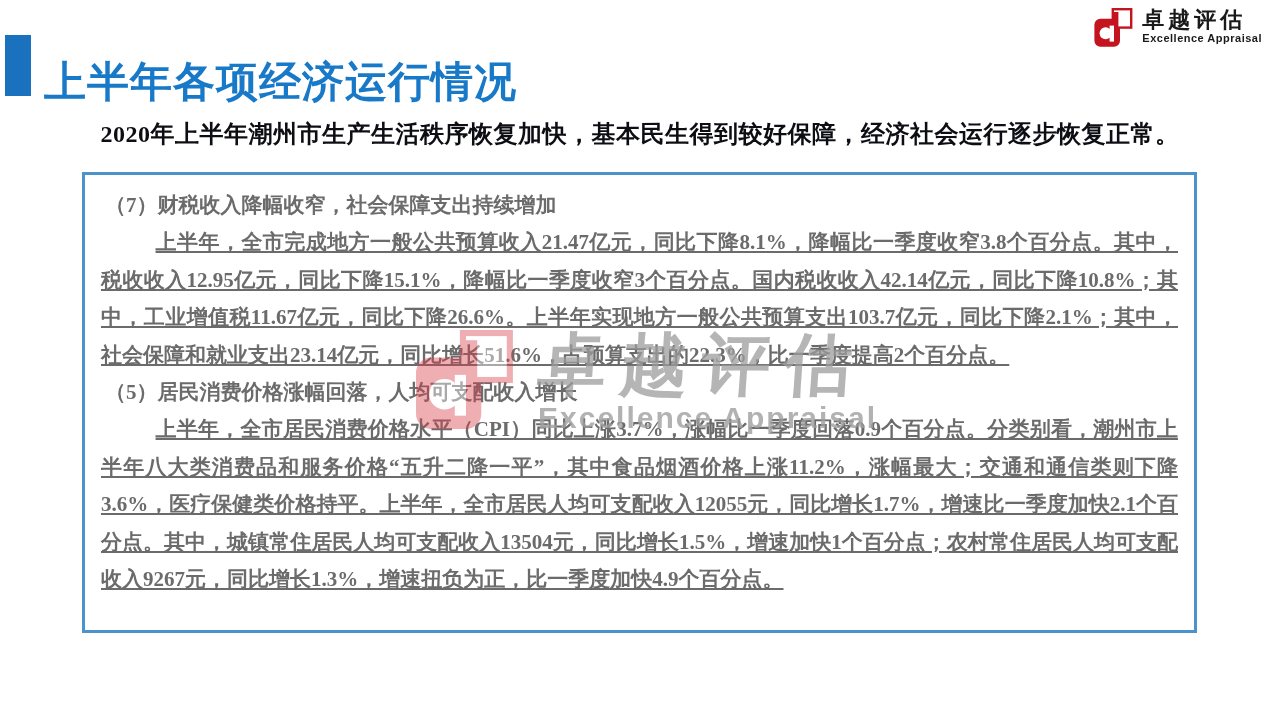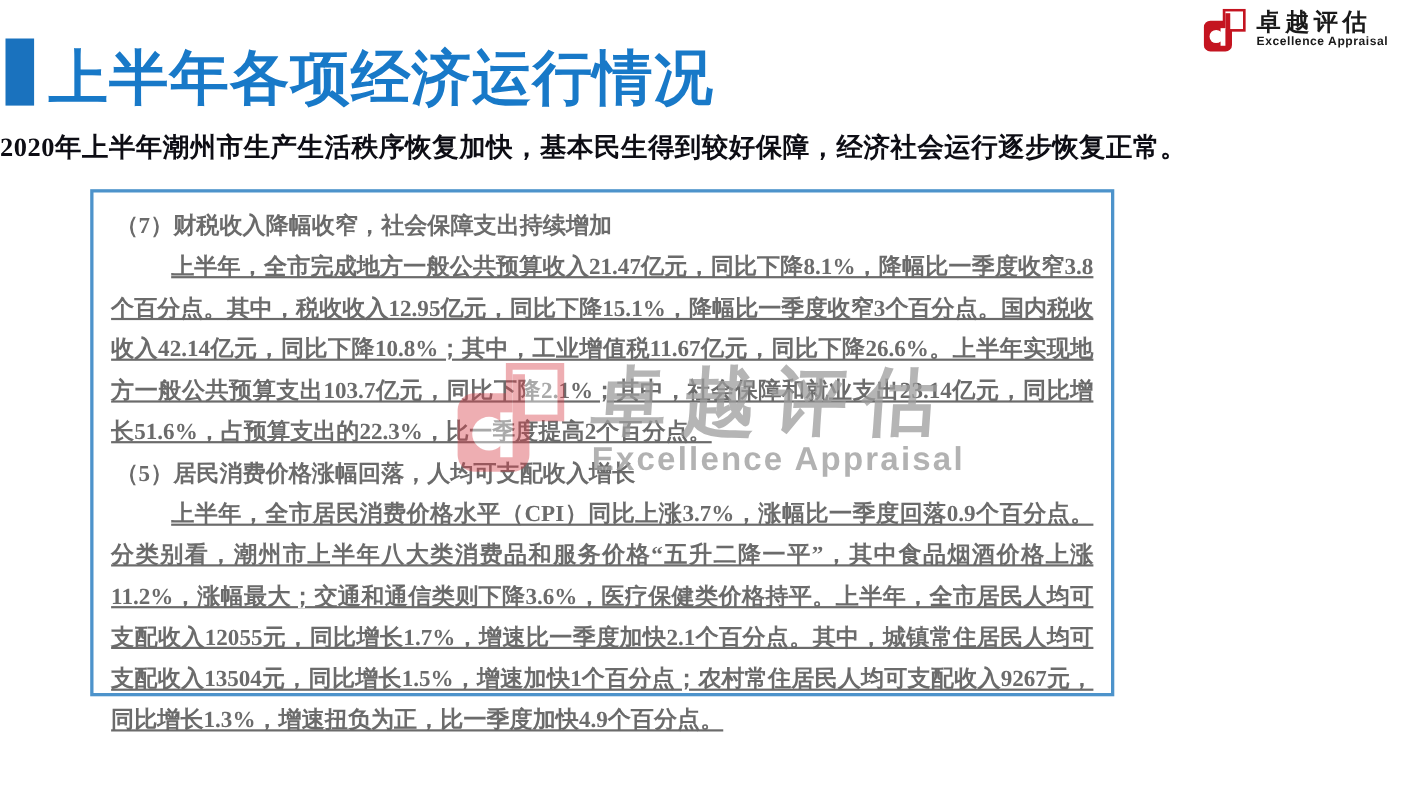--- a/index.html
+++ b/index.html
@@ -9,28 +9,28 @@
   }
   
   .logo{position:absolute;top:8px;right:18px;display:flex;align-items:flex-start;gap:8px;}
   .logo-mark{width:40px;height:40px;flex:0 0 auto;}
   .logo-texts{display:flex;flex-direction:column;align-items:flex-start;}
   .logo-cn{font-size:22px;font-weight:700;color:#1a1a1a;letter-spacing:4px;
            font-family:"Liberation Serif",serif;line-height:24px;}
   .logo-en{font-size:11px;font-weight:700;color:#1a1a1a;letter-spacing:0.5px;line-height:13px;}
   
   .title-accent{position:absolute;left:5px;top:35px;width:26px;height:61px;background:#1a72be;}
-  .page-title{position:absolute;left:44px;top:45px;font-size:54px;font-weight:800;
+  .page-title{position:absolute;left:44px;top:56px;font-size:42px;font-weight:800;
               color:#1879c8;letter-spacing:1px;line-height:52px;}
   
-  .subtitle{position:absolute;left:0;top:118px;width:1280px;text-align:left;
+  .subtitle{position:absolute;left:0;top:118px;width:1280px;text-align:center;
             font-size:24px;font-weight:700;color:#0d0d14;
             font-family:"Liberation Serif",serif;letter-spacing:0.5px;}
   
-  .content-box{position:absolute;left:82px;top:172px;width:931px;height:461px;
+  .content-box{position:absolute;left:82px;top:172px;width:1115px;height:461px;
                border:3px solid #4d93cb;background:#ffffff;box-sizing:border-box;
                padding:12px 16px 0 16px;}
   .section-heading{font-size:21px;font-weight:700;color:#6b6b6b;
                    font-family:"Liberation Serif",serif;line-height:37px;
                    padding-left:4px;}
   .section-body{font-size:21px;font-weight:700;color:#6b6b6b;margin:0;
                 font-family:"Liberation Serif",serif;line-height:37.5px;
                 text-align:justify;text-indent:2.6em;text-decoration:underline;}
   
   .watermark{position:absolute;left:410px;top:330px;width:470px;height:105px;

